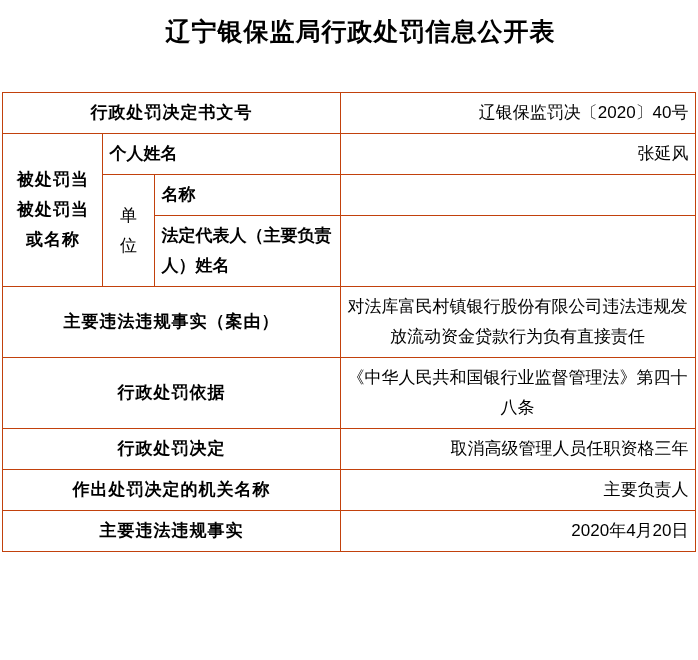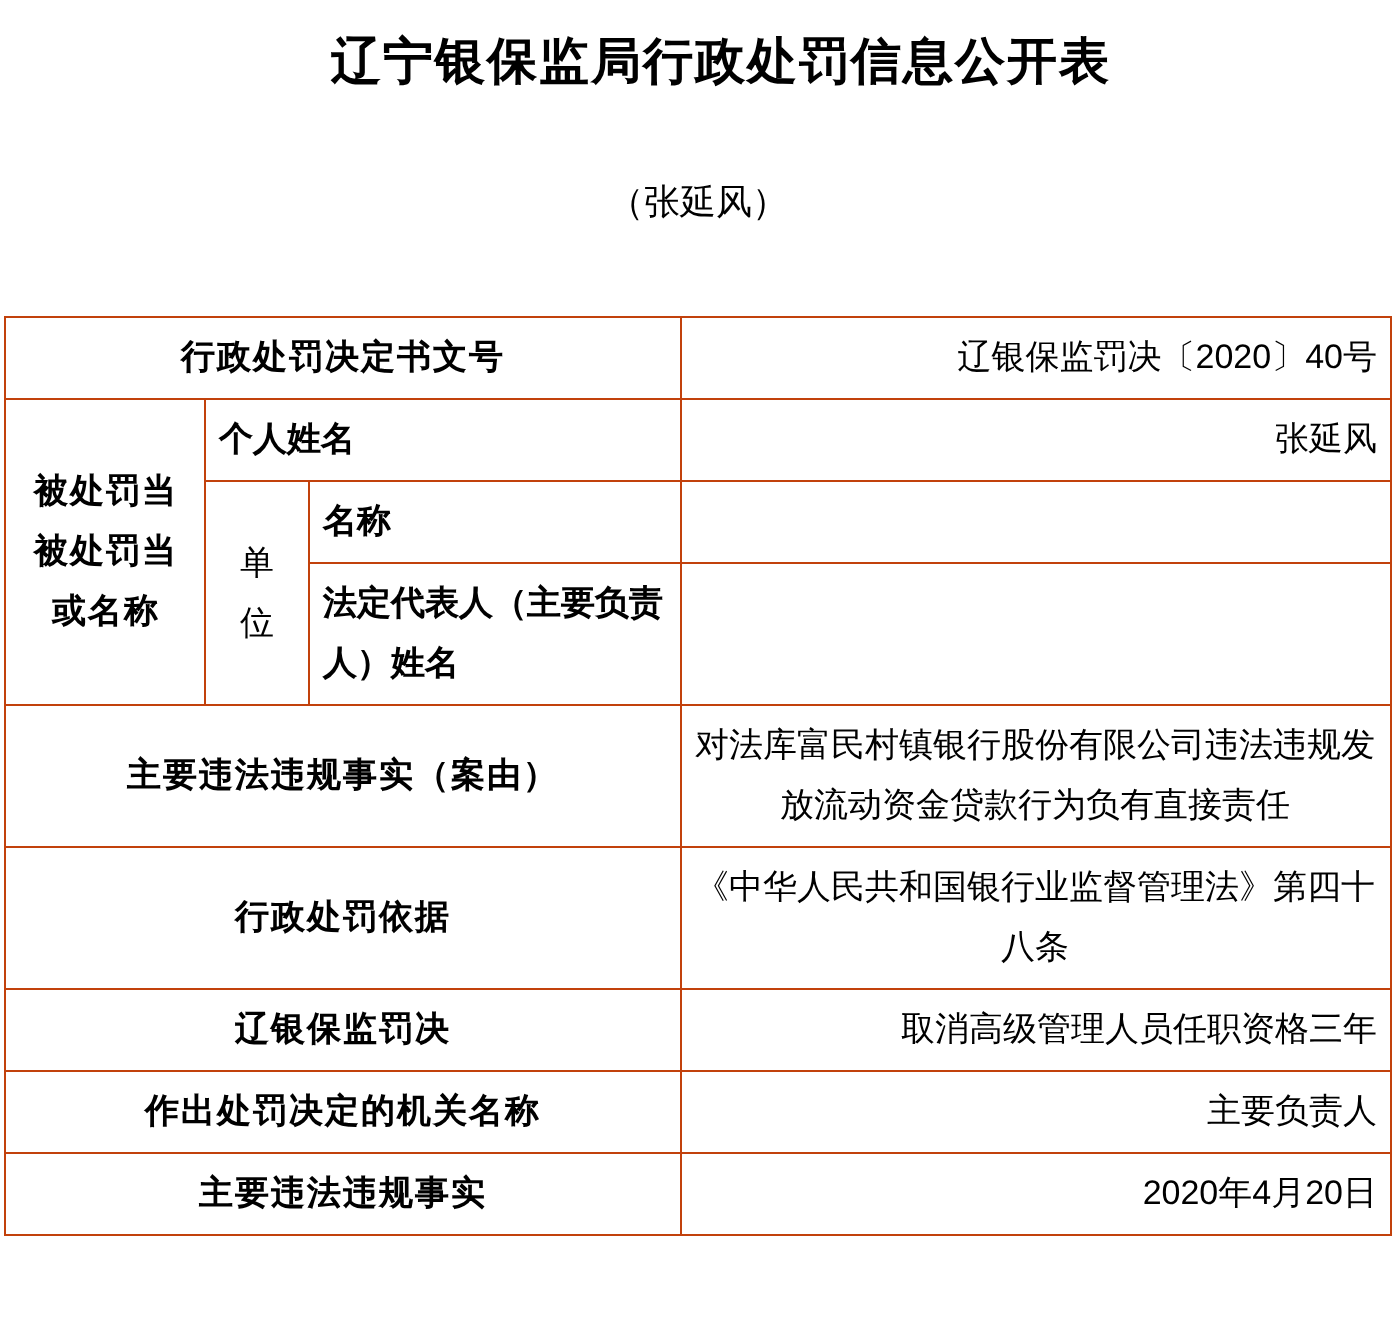--- a/index.html
+++ b/index.html
@@ -82,21 +82,20 @@
   .col-b { width: 52px; }
   .col-c { width: 185px; }
   .col-d { width: 355px; }
 </style>
 </head>
 <body>
 
 <div class="page">
 
   <div class="doc-title">辽宁银保监局行政处罚信息公开表</div>
-  <div class="doc-subtitle">（张延风）</div>
 
   <table class="penalty">
     <colgroup>
       <col class="col-a">
         <col class="col-b">
         <col class="col-c">
         <col class="col-d">
     </colgroup>
     <tbody>
       <tr>
@@ -132,21 +131,21 @@
         <td class="label" colspan="3">主要违法违规事实（案由）</td>
         <td class="value-left">对法库富民村镇银行股份有限公司违法违规发放流动资金贷款行为负有直接责任</td>
       </tr>
 
       <tr>
         <td class="label" colspan="3">行政处罚依据</td>
         <td class="value-left">《中华人民共和国银行业监督管理法》第四十八条</td>
       </tr>
 
       <tr>
-        <td class="label" colspan="3">辽银保监罚决</td>
+        <td class="label" colspan="3">行政处罚决定</td>
         <td class="value">取消高级管理人员任职资格三年</td>
       </tr>
 
       <tr>
         <td class="label" colspan="3">作出处罚决定的机关名称</td>
         <td class="value">主要负责人</td>
       </tr>
 
       <tr>
         <td class="label" colspan="3">主要违法违规事实</td>

